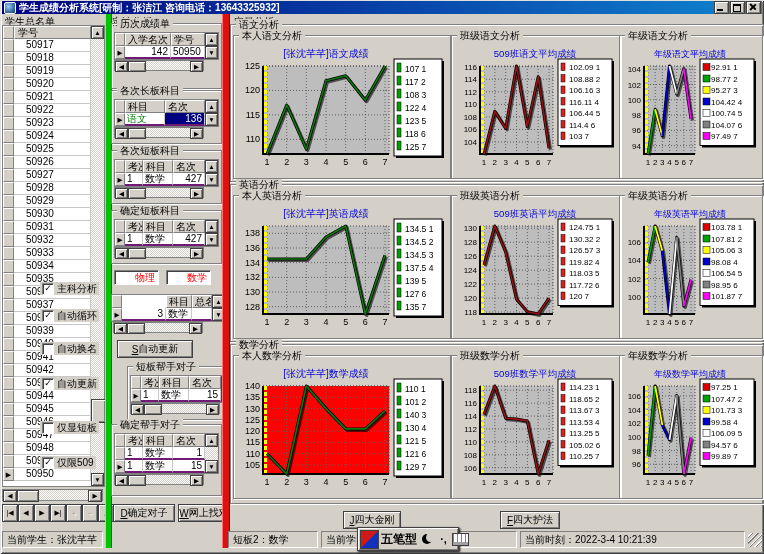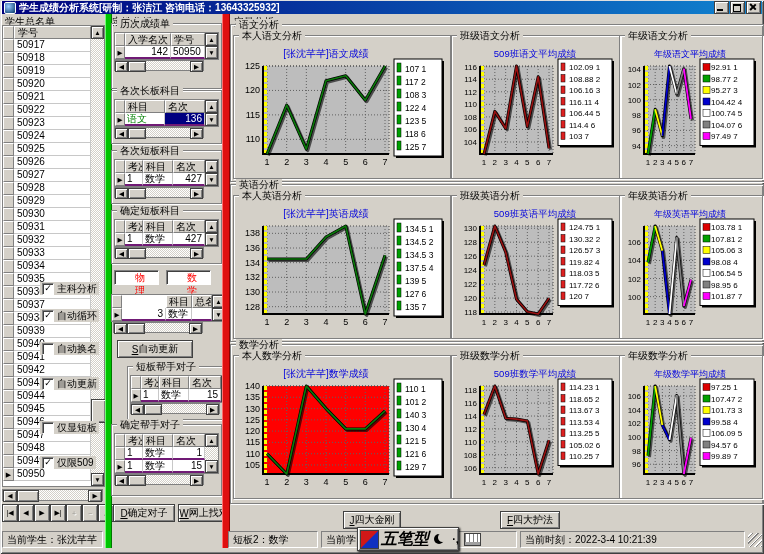--- a/index.html
+++ b/index.html
@@ -29,21 +29,21 @@
   .gbox{position:absolute;border:1px solid #808080;box-shadow:inset 1px 1px 0 #fff,1px 1px 0 #fff;}
   .cap{position:absolute;top:-6px;left:5px;background:#d4d0c8;padding:0 3px;font-size:10px;line-height:11px;white-space:nowrap;}
   
   .sgrid{position:absolute;left:2px;top:25px;width:101px;height:460px;background:#fff;border:1px solid #808080;display:flex;}
   .smain{width:88px;display:flex;flex-direction:column;}
   .shead{display:flex;height:13px;flex:none;}
   .shcell{flex:1;background:#d4d0c8;border:1px solid;border-color:#fff #808080 #808080 #fff;padding-left:3px;line-height:11px;box-sizing:border-box;}
   .sindh{width:11px;flex:none;background:#d4d0c8;border:1px solid;border-color:#fff #808080 #808080 #fff;box-sizing:border-box;}
   .srow{display:flex;height:13px;flex:none;}
   .sind{width:11px;flex:none;background:#d4d0c8;border:1px solid;border-color:#fff #808080 #808080 #fff;box-sizing:border-box;font-size:7px;line-height:11px;text-align:center;overflow:hidden;}
-  .scell{flex:1;background:#fff;border-right:1px solid #c8c8c8;border-bottom:1px solid #c8c8c8;padding-left:3px;line-height:12px;box-sizing:border-box;font-size:10px;}
+  .scell{flex:1;background:#fff;border-right:1px solid #c8c8c8;border-bottom:1px solid #c8c8c8;padding-left:12px;line-height:12px;box-sizing:border-box;font-size:10px;}
   .svs{width:13px;flex:none;display:flex;flex-direction:column;background:#d4d0c8;position:relative;}
   .svs .sbtn{width:13px;height:13px;box-sizing:border-box;}
   .strack{flex:1;background:repeating-conic-gradient(#d4d0c8 0 25%,#fff 0 50%) 0 0/2px 2px;position:relative;}
   .sthumb{position:absolute;left:0;width:13px;height:22px;background:#d4d0c8;border:1px solid #404040;box-shadow:inset 1px 1px 0 #fff,inset -1px -1px 0 #808080;}
   .cbrow{position:absolute;left:40px;height:13px;display:flex;align-items:center;background:#d4d0c8;padding:0 2px;}
   .cbbox{width:10px;height:10px;background:#fff;border:1px solid;border-color:#808080 #fff #fff #808080;box-shadow:inset 1px 1px 0 #404040;font-size:9px;line-height:9px;text-align:center;font-weight:bold;margin-right:3px;flex:none;overflow:hidden;}
   .cblabel{white-space:nowrap;}
   .hscroll{position:absolute;display:flex;height:12px;background:repeating-conic-gradient(#d4d0c8 0 25%,#fff 0 50%) 0 0/2px 2px;border:1px solid #808080;box-sizing:border-box;}
   .hscroll .sbtn{width:12px;height:10px;}
   .hthumb{width:20px;height:10px;background:#d4d0c8;border:1px solid #404040;box-shadow:inset 1px 1px 0 #fff,inset -1px -1px 0 #808080;flex:none;}
@@ -60,36 +60,36 @@
   .mgc{background:#fff;border-right:1px solid #c8c8c8;border-bottom:2px solid #701a75;box-sizing:border-box;padding:0 2px;line-height:12px;overflow:hidden;white-space:nowrap;flex:none;}
   .mgc.r{text-align:right;}
   .mgc.green{color:#008000;}
   .mgc.sel{background:#000080;color:#fff;}
   .mgvs{width:13px;flex:none;display:flex;flex-direction:column;background:#d4d0c8;}
   .mgvs .sbtn{width:13px;height:13px;box-sizing:border-box;}
   .mgvs .vfill{flex:1;background:repeating-conic-gradient(#d4d0c8 0 25%,#fff 0 50%) 0 0/2px 2px;}
   .mghs{position:absolute;left:2px;display:flex;height:11px;width:90px;background:repeating-conic-gradient(#d4d0c8 0 25%,#fff 0 50%) 0 0/2px 2px;border:1px solid #808080;box-sizing:border-box;}
   .mghs .sbtn{width:11px;height:9px;}
   .mghs .hthumb{width:16px;height:9px;}
-  .redit{position:absolute;height:15px;background:#fff;border:1px solid;border-color:#808080 #fff #fff #808080;box-shadow:inset 1px 1px 0 #404040;color:#f00;line-height:13px;padding:0 20px;box-sizing:border-box;width:45px;}
+  .redit{position:absolute;height:15px;background:#fff;border:1px solid;border-color:#808080 #fff #fff #808080;box-shadow:inset 1px 1px 0 #404040;color:#f00;line-height:13px;padding:0 3px;box-sizing:border-box;width:45px;text-align:right;}
   
   .chartbox{position:absolute;top:10px;height:142px;border:1px solid #808080;box-shadow:inset 1px 1px 0 #fff,1px 1px 0 #fff;}
   .chart{position:absolute;left:3px;top:10px;}
   .ch-p{width:208px;height:126px;}
   .ch-c{width:160px;height:126px;}
   .ch-g{width:134px;height:126px;}
   
   .sseg{position:absolute;top:531px;height:17px;border:1px solid;border-color:#808080 #fff #fff #808080;line-height:15px;padding-left:4px;box-sizing:border-box;white-space:nowrap;overflow:hidden;background:#d4d0c8;}
   .grip{position:absolute;top:533px;left:748px;width:14px;height:14px;
     background:repeating-linear-gradient(135deg,transparent 0 2px,#fff 2px 3px,#808080 3px 4px);}
   
   .ime{position:absolute;left:357px;top:527px;width:102px;height:24px;background:#d4d0c8;border:1px solid #404040;
     box-shadow:inset 1px 1px 0 #fff,inset -1px -1px 0 #808080,1px 1px 2px #000;display:flex;align-items:center;gap:2px;padding:0 2px;z-index:9;box-sizing:border-box;}
   .ime-logo{width:17px;height:17px;border:1px solid #404040;background:linear-gradient(135deg,#d01818 0 49%,#1030c0 51% 100%);flex:none;}
-  .ime-mode{font-size:16px;font-weight:bold;white-space:nowrap;font-style:italic;}
+  .ime-mode{font-size:12px;font-weight:bold;white-space:nowrap;}
   .ime-moon{width:14px;height:16px;position:relative;flex:none;border:1px solid transparent;}
   .ime-moon::before{content:"";position:absolute;left:2px;top:3px;width:10px;height:10px;border-radius:50%;background:#000;}
   .ime-moon::after{content:"";position:absolute;left:6px;top:2px;width:9px;height:9px;border-radius:50%;background:#d4d0c8;}
   .ime-punct{font-size:11px;font-weight:bold;width:13px;text-align:center;flex:none;}
   .ime-kbd{width:15px;height:11px;border:1px solid #404040;background:
     linear-gradient(#d4d0c8,#d4d0c8) 0 0/100% 100%,#fff;box-shadow:inset 0 -3px 0 #a0a0a0;flex:none;
     background-image:repeating-linear-gradient(90deg,#808080 0 1px,transparent 1px 4px);}
   u{text-decoration:underline;}
 </style>
 </head>

